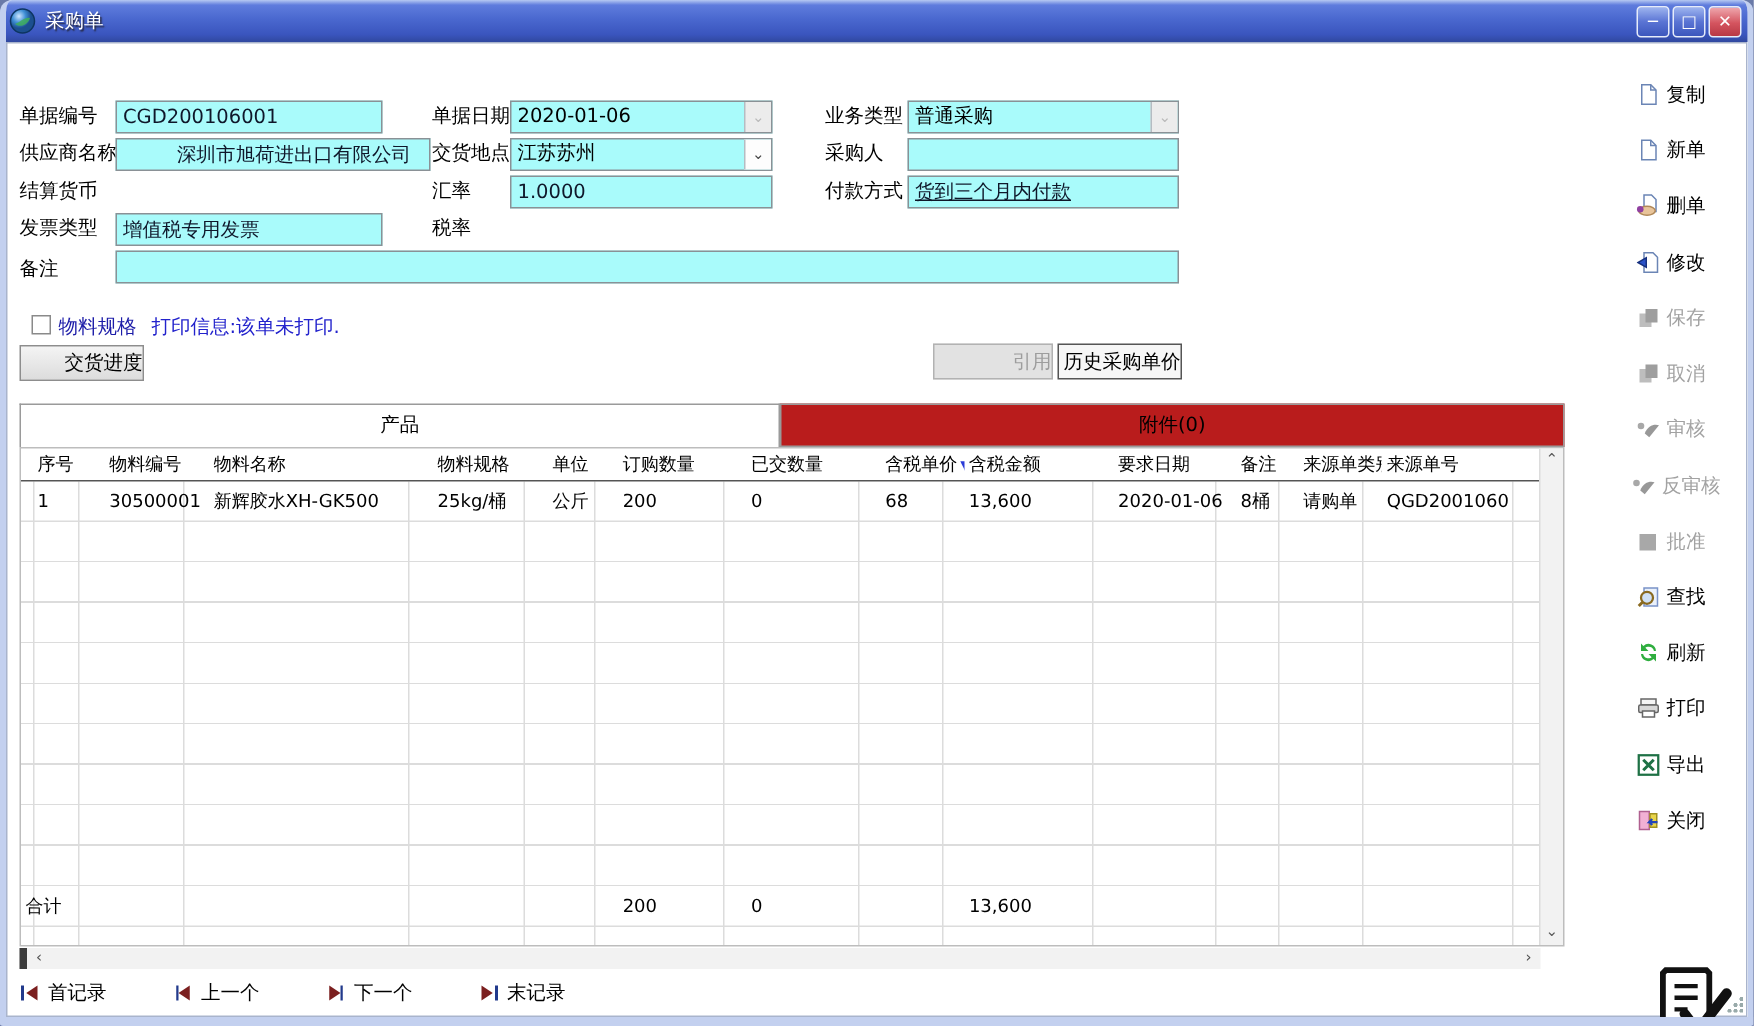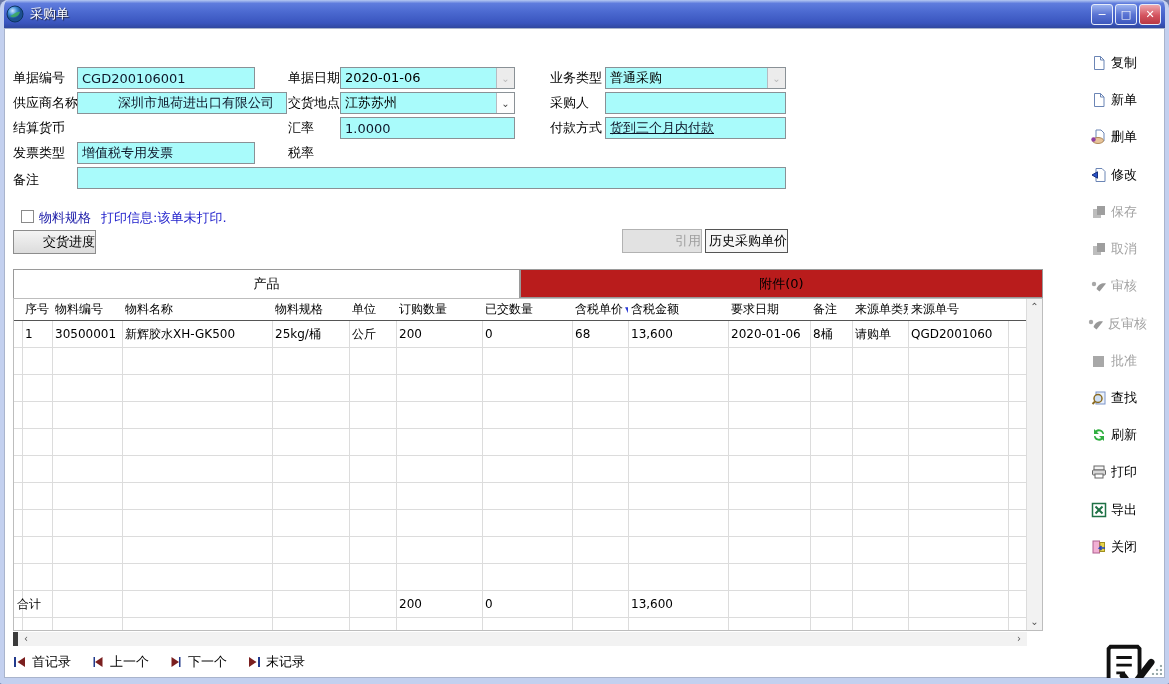--- a/index.html
+++ b/index.html
@@ -49,35 +49,35 @@
   .grid { position:absolute; left:0; top:0; width:1013px; height:331px; overflow:hidden; }
   .vlines i { position:absolute; top:22px; bottom:0; width:1px; background:#dcdcdc; }
   .trow { position:relative; display:flex; width:1013px; }
   .thead { height:22px; border-bottom:1px solid #555; }
   .thead .cell { font-size:12px; line-height:21px; color:#000; }
   .cell { padding:0 3px; font-size:12px; line-height:26px; white-space:nowrap; overflow:hidden; }
   .datarow { height:27px; border-bottom:1px solid #dcdcdc; }
   .emptyrows { width:1013px; height:243px;
     background:repeating-linear-gradient(to bottom,#ffffff 0 26px,#dcdcdc 26px 27px); }
   .totalrow { height:27px; border-bottom:1px solid #dcdcdc; font-size:12px; }
-  .c-sel{width:8px;} .c0{width:30px;} .c1{width:70px;} .c2{width:150px;} .c3{width:77px;}
+  .c-sel{width:8px;} .c0{width:30px;} .c1{width:70px;margin-left:18px;} .c2{width:150px;} .c3{width:77px;}
   .c4{width:47px;} .c5{width:86px;} .c6{width:90px;} .c7{width:56px;} .c8{width:100px;}
   .c9{width:82px;} .c10{width:42px;} .c11{width:56px;} .c12{width:100px;} .c-fill{flex:1;}
   .c-total{width:38px;}
   .sort-ind { color:#2a3bd8; font-size:9px; margin-left:2px; }
   
   .vscroll { position:absolute; right:0; top:0; width:16px; height:331px; background:#f2f2f2; border-left:1px solid #dcdcdc;
     display:flex; flex-direction:column; justify-content:space-between; }
   .sarrow { height:16px; text-align:center; font-size:10px; color:#555; line-height:16px; }
   .hscroll { position:absolute; left:8px; top:631px; width:1014px; height:14px; background:#f2f2f2; display:flex; align-items:center; }
   .hthumb { width:5px; height:14px; background:#3c3c3c; }
   .hscroll .sarrow { height:14px; line-height:14px; width:16px; }
   .hscroll .track { flex:1; }
   
-  .nav { position:absolute; left:8px; top:652px; display:flex; gap:20px; align-items:center; }
+  .nav { position:absolute; left:8px; top:652px; display:flex; gap:44px; align-items:center; }
   .nav-item { display:flex; align-items:center; gap:5px; font-size:13px; color:#000; }
   
   .side-btn { position:absolute; left:1086px; width:78px; height:24px; display:flex; align-items:center; gap:4px;
     font-size:13px; color:#000; background:none; border:none; font-family:inherit; text-align:left; }
   .side-btn.disabled { color:#a2a2a2; }
   .side-btn svg { flex:0 0 auto; }
   .logo { position:absolute; left:1092px; top:612px; }
   .grip { position:absolute; right:2px; bottom:2px; width:12px; height:12px;
     background:radial-gradient(circle at 3px 11px,#9aa 1.2px,transparent 1.6px),
                radial-gradient(circle at 7px 7px,#9aa 1.2px,transparent 1.6px),

